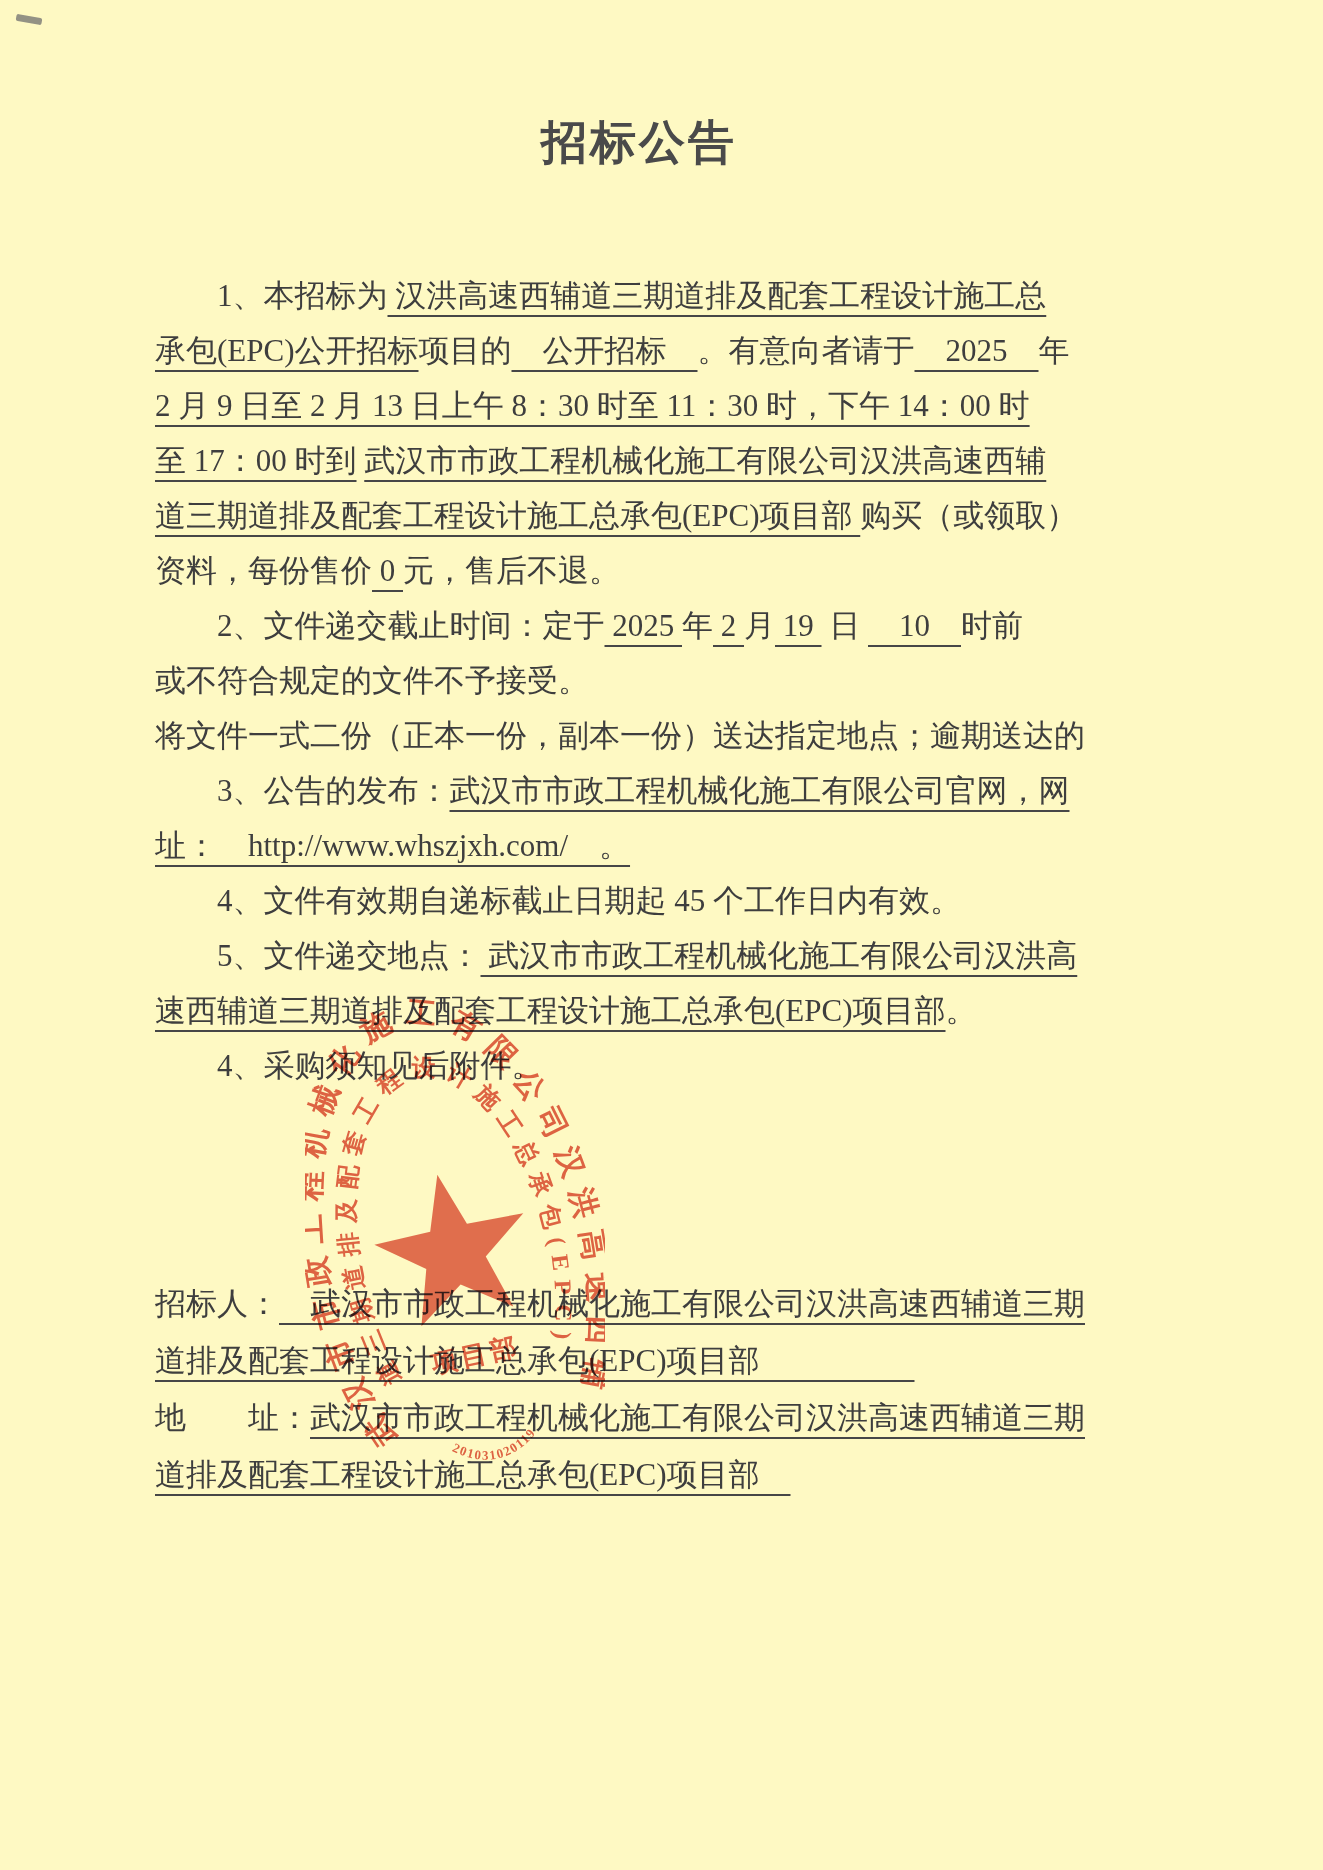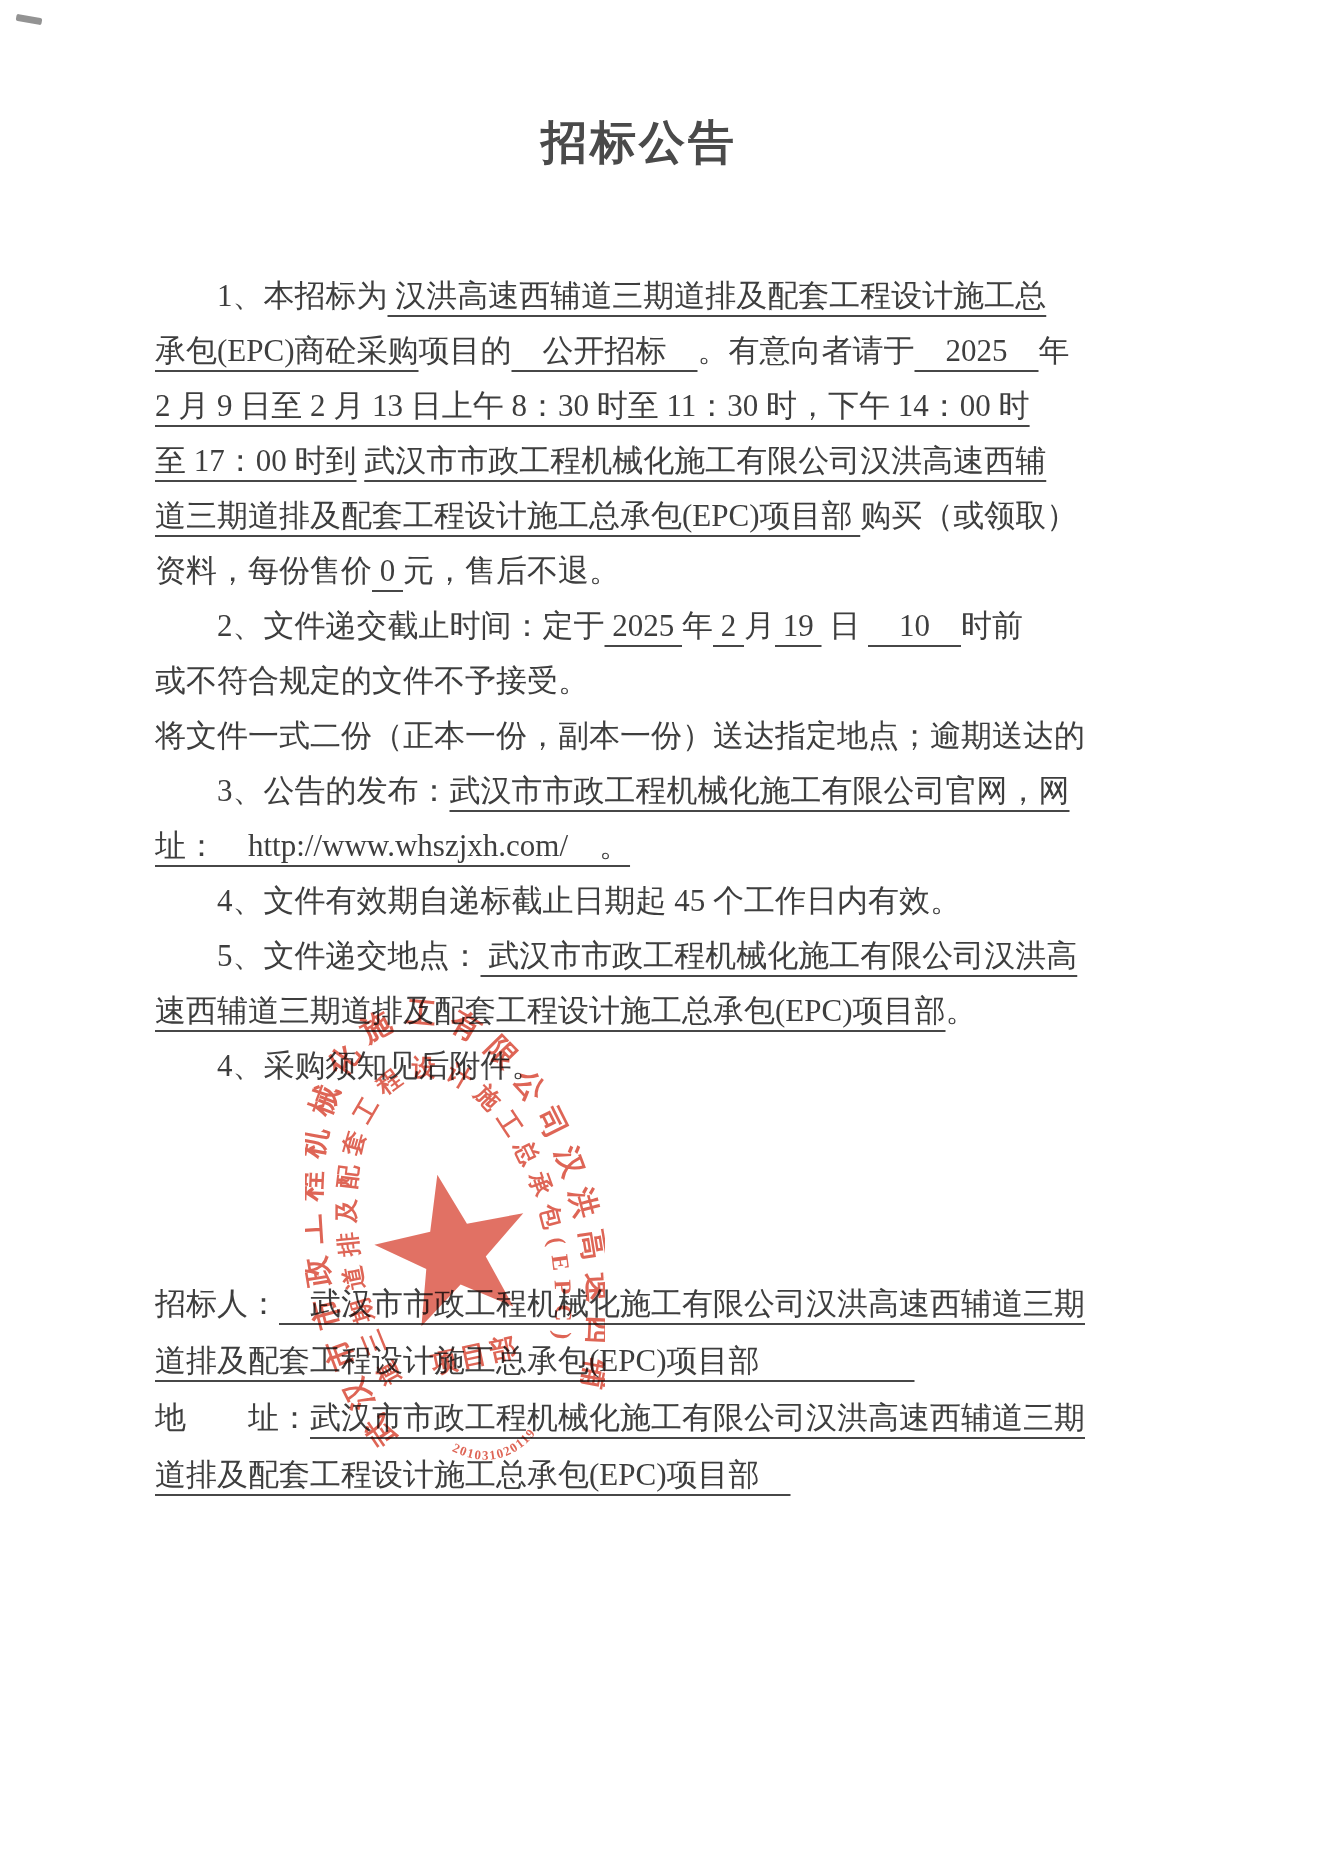--- a/index.html
+++ b/index.html
@@ -1,21 +1,21 @@
 <!DOCTYPE html>
 <html lang="zh"><head>
 <meta charset="utf-8">
 <style>
   html,body{margin:0;padding:0;background:#e8e8e8;}
   .page{
     position:relative;
     width:1323px;
     height:1870px;
     margin:0 auto;
-    background:#ffffff;
+    background:#fef9c3;
     font-family:"Liberation Serif","DejaVu Serif",serif;
     color:#3e3e3e;
     overflow:hidden;
   }
   .doc{padding:112px 200px 0 155px;}
   .title{
     margin:0;
     font-size:46px;
     font-weight:600;
     letter-spacing:3px;
@@ -57,21 +57,21 @@
 
 <div class="page">
 
   <div class="artifact"></div>
 
   <div class="doc">
     <h1 class="title">招标公告</h1>
 
     <div class="body-lines" id="body-lines">
         <div class="line indent"><span>1、本招标为</span><span class="u"> 汉洪高速西辅道三期道排及配套工程设计施工总</span></div>
-        <div class="line"><span class="u">承包(EPC)商砼采购</span><span>项目的</span><span class="u">　公开招标　</span><span>。有意向者请于</span><span class="u">　2025　</span><span>年</span></div>
+        <div class="line"><span class="u">承包(EPC)公开招标</span><span>项目的</span><span class="u">　公开招标　</span><span>。有意向者请于</span><span class="u">　2025　</span><span>年</span></div>
         <div class="line"><span class="u">2 月 9 日至 2 月 13 日上午 8：30 时至 11：30 时，下午 14：00 时</span></div>
         <div class="line"><span class="u">至 17：00 时到</span><span> </span><span class="u">武汉市市政工程机械化施工有限公司汉洪高速西辅</span></div>
         <div class="line"><span class="u">道三期道排及配套工程设计施工总承包(EPC)项目部 </span><span>购买（或领取）</span></div>
         <div class="line"><span>资料，每份售价</span><span class="u"> 0 </span><span>元，售后不退。</span></div>
         <div class="line indent"><span>2、文件递交截止时间：定于</span><span class="u"> 2025 </span><span>年</span><span class="u"> 2 </span><span>月</span><span class="u"> 19 </span><span> 日 </span><span class="u">　10　</span><span>时前</span></div>
         <div class="line"><span>或不符合规定的文件不予接受。</span></div>
         <div class="line"><span>将文件一式二份（正本一份，副本一份）送达指定地点；逾期送达的</span></div>
         <div class="line indent"><span>3、公告的发布：</span><span class="u">武汉市市政工程机械化施工有限公司官网，网</span></div>
         <div class="line"><span class="u">址：　http://www.whszjxh.com/　。</span></div>
         <div class="line indent"><span>4、文件有效期自递标截止日期起 45 个工作日内有效。</span></div>

